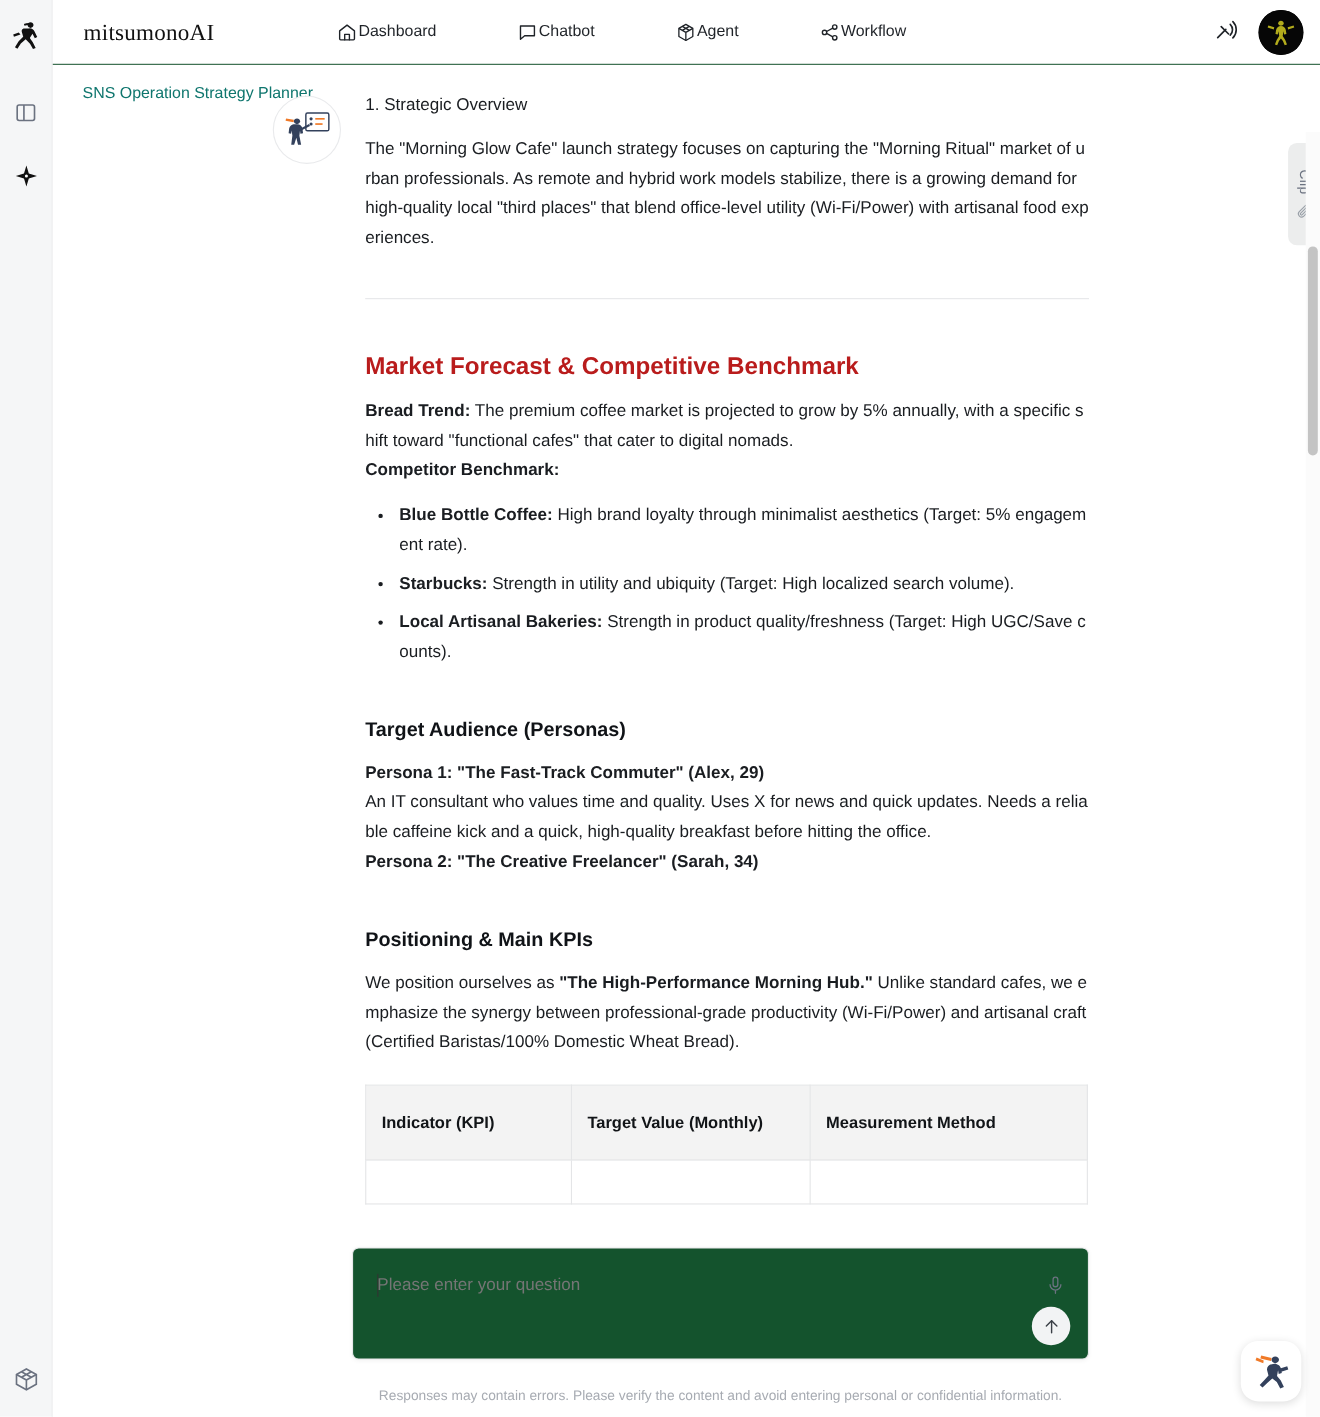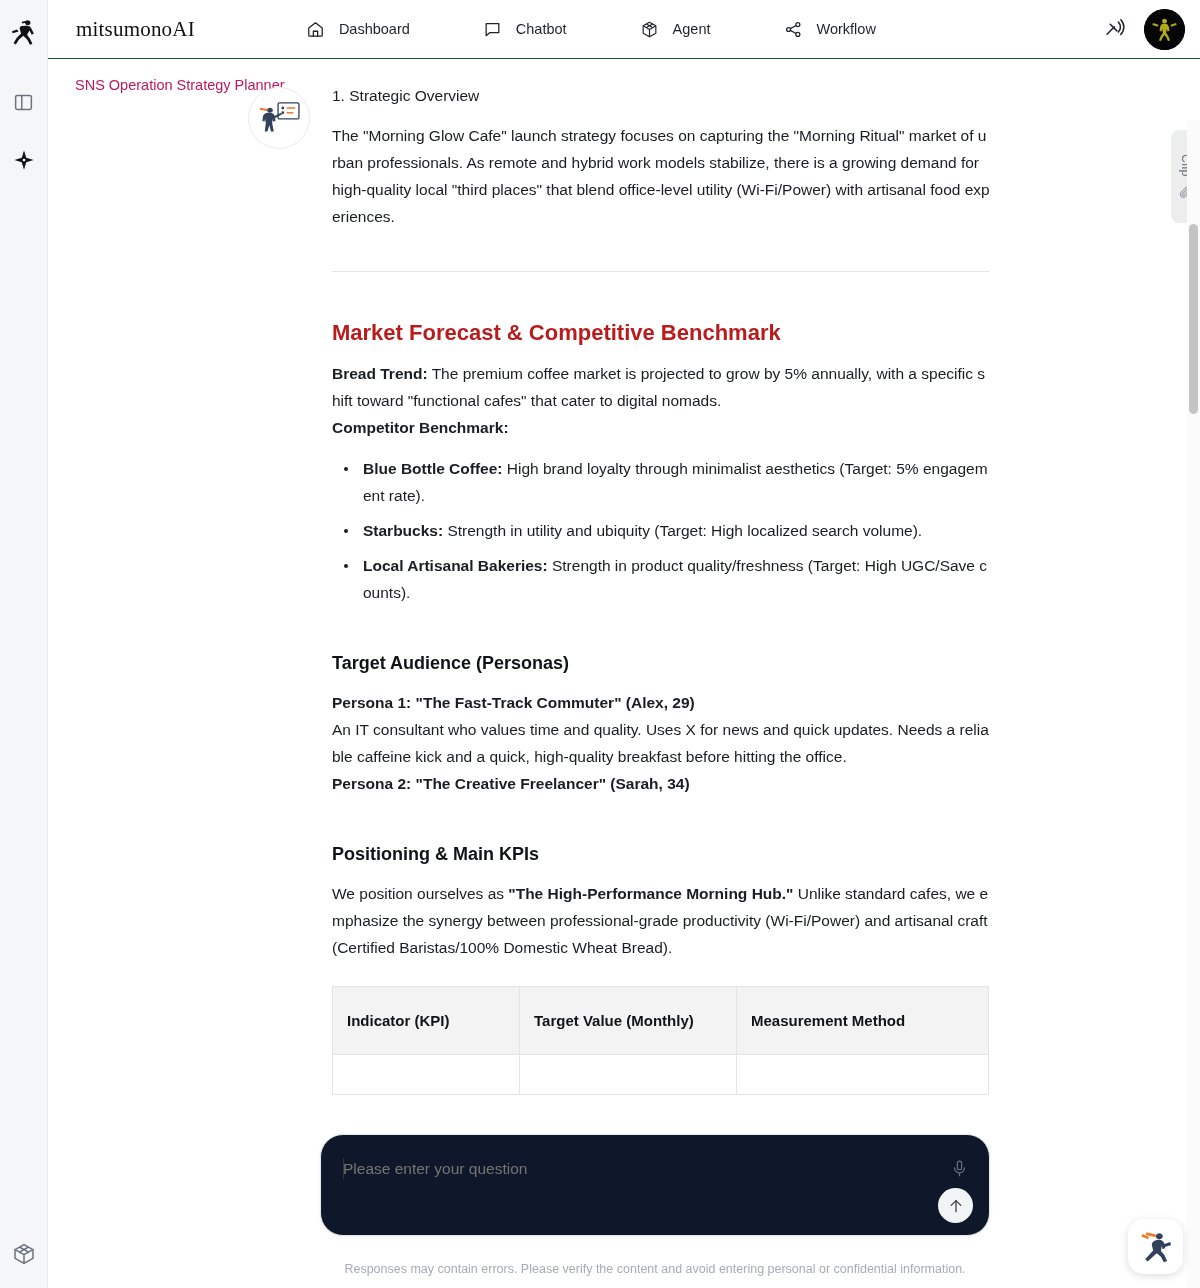--- a/index.html
+++ b/index.html
@@ -31,36 +31,36 @@
     height:59px; border-bottom:1px solid #14532d;
     display:flex; align-items:center; position:relative; background:#fff;
   }
   .brand {
     font-family:"Liberation Serif", serif;
     font-size:21px; color:#111; margin-left:28px; letter-spacing:.2px;
     white-space:nowrap;
   }
   .navwrap { display:flex; align-items:center; margin-left:101px; gap:0; }
   .navitem {
-    display:flex; align-items:center; gap:14px;
+    display:flex; align-items:center; gap:1px;
     font-size:14.5px; color:#1f2328; padding:6px 10px; cursor:pointer;
     white-space:nowrap;
   }
   .navitem + .navitem { margin-left:53px; }
   .topright { margin-left:auto; display:flex; align-items:center; gap:18px; margin-right:15px; }
   .avatar {
     width:41px; height:41px; border-radius:50%;
     background:#050505; display:block; position:relative; overflow:hidden;
   }
 
   
   .bodyarea { position:relative; height:1229px; background:#fff; }
   .breadcrumb {
     position:absolute; left:27px; top:18px;
-    font-size:14.5px; color:#be185d; white-space:nowrap;
+    font-size:14.5px; color:#0f766e; white-space:nowrap;
   }
   .msg { position:absolute; left:200px; top:22px; width:790px; display:flex; }
   .msg-avatar {
     width:62px; height:62px; border-radius:50%;
     border:1px solid #e9eaec; background:#fff;
     display:flex; align-items:center; justify-content:center;
     flex:0 0 62px; margin-top:6px;
   }
   .msg-body { margin-left:22px; width:658px; color:#1a1d21; }
 
@@ -111,21 +111,21 @@
   
   .scrolltrack { position:absolute; right:0; top:61px; width:13px; height:1168px; background:#fbfbfb; }
   .scrollthumb {
     position:absolute; right:2px; top:104px; width:9px; height:190px;
     border-radius:5px; background:#c4c4c4; cursor:pointer;
   }
 
   
   .composer {
     position:absolute; left:272px; bottom:52px; width:670px; height:102px;
-    background:#0f172a; border:1px solid #e7e8ea; border-radius:23px;
+    background:#14532d; border:1px solid #e7e8ea; border-radius:6px;
     box-shadow:0 1px 4px rgba(0,0,0,.05);
   }
   .composer-input {
     position:absolute; left:22px; top:25px; width:560px;
     font-size:15.5px; color:#a6aab1; font-family:"Liberation Sans", sans-serif;
     border:none; outline:none; background:transparent;
   }
   .caret { position:absolute; left:22px; top:23px; width:1px; height:21px; background:#333; }
   .mic { position:absolute; right:20px; top:24px; cursor:pointer; }
   .sendbtn {

